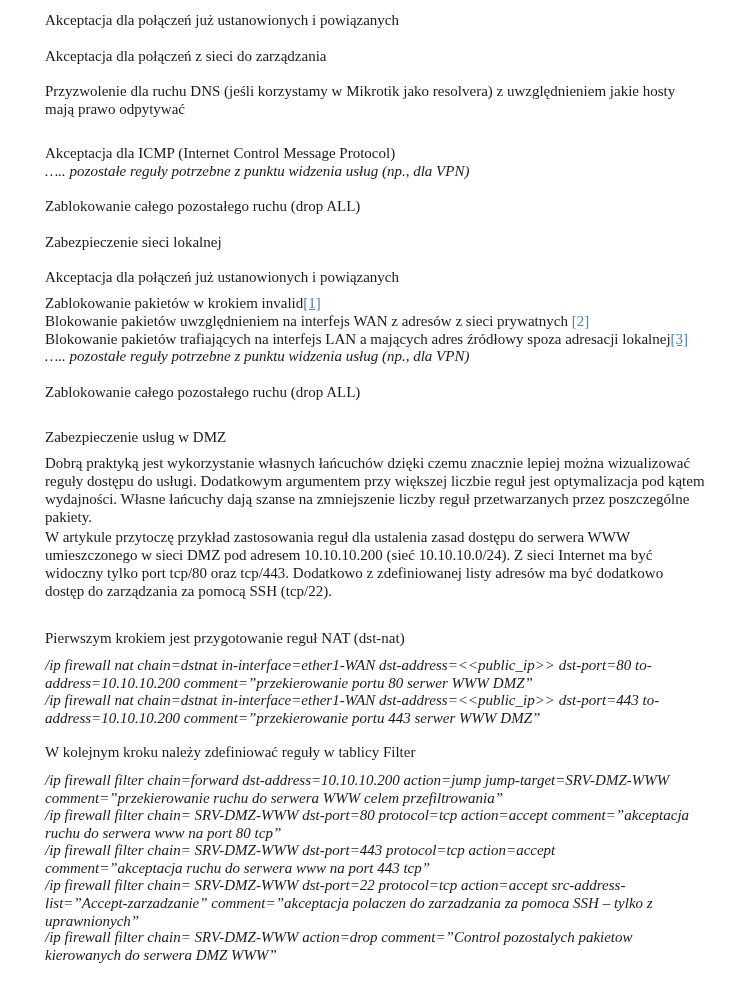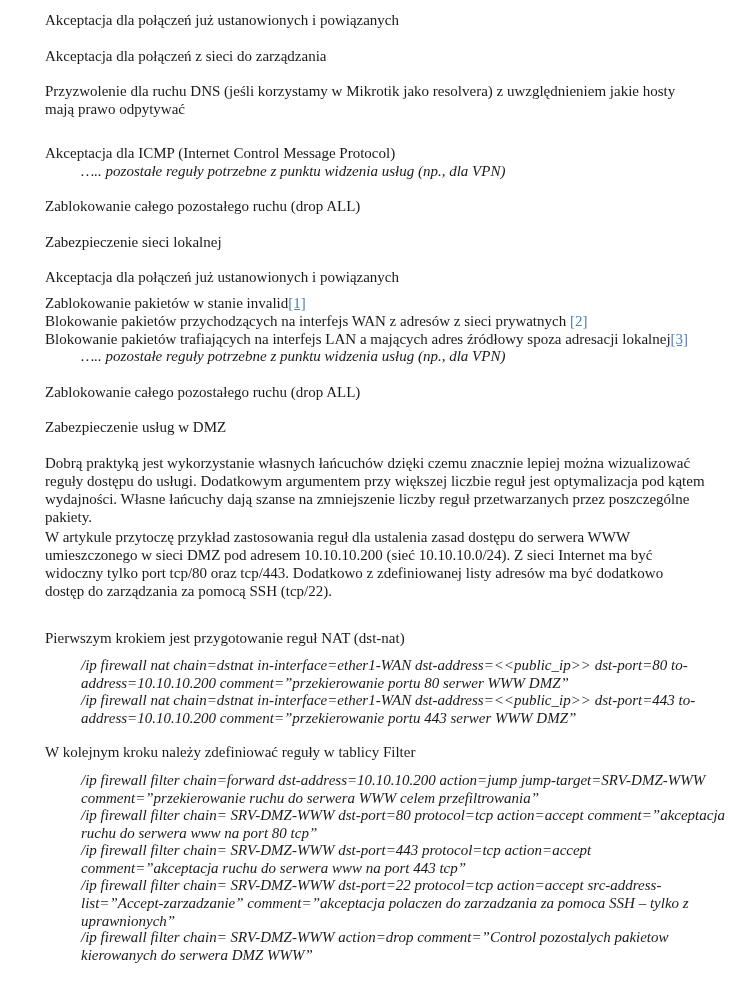--- a/index.html
+++ b/index.html
@@ -2,49 +2,49 @@
 <html><head>
 <meta charset="utf-8">
 <style>
   html, body { margin: 0; padding: 0; background: #ffffff; }
   body {
     width: 750px; height: 997px; overflow: hidden; position: relative;
     font-family: "Liberation Serif", serif; font-size: 15px; color: #1a1a1a;
   }
   .page { position: absolute; left: 45px; top: 0; width: 665px; }
   .p { position: absolute; left: 0; width: 665px; line-height: 18px; margin: 0; white-space: normal; }
-  .it { font-style: italic; margin-left: 36px; }
+  .it { font-style: italic; }
   .fn { color: #4a7fb5; text-decoration: underline; }
   .fn-plain { color: #4a7fb5; }
 </style>
 </head>
 <body>
 
 <div class="page">
   <p class="p" style="top:11px">Akceptacja dla połączeń już ustanowionych i powiązanych</p>
   <p class="p" style="top:47px">Akceptacja dla połączeń z sieci do zarządzania</p>
   <p class="p" style="top:82px; width:650px">Przyzwolenie dla ruchu DNS (jeśli korzystamy w Mikrotik jako resolvera) z uwzględnieniem jakie hosty mają prawo odpytywać</p>
   <p class="p" style="top:144px">Akceptacja dla ICMP (Internet Control Message Protocol)</p>
   <p class="p it" style="top:162px">….. pozostałe reguły potrzebne z punktu widzenia usług (np., dla VPN)</p>
   <p class="p" style="top:197px">Zablokowanie całego pozostałego ruchu (drop ALL)</p>
   <p class="p" style="top:233px">Zabezpieczenie sieci lokalnej</p>
   <p class="p" style="top:268px">Akceptacja dla połączeń już ustanowionych i powiązanych</p>
 
   <p class="p" style="top:294px">
-    <span>Zablokowanie pakietów w stanie invalid</span><span class="fn">[1]</span>
+    <span>Zablokowanie pakietów w krokiem invalid</span><span class="fn">[1]</span>
   </p>
   <p class="p" style="top:312px">
-    <span>Blokowanie pakietów przychodzących na interfejs WAN z adresów z sieci prywatnych </span><span class="fn-plain">[2]</span>
+    <span>Blokowanie pakietów uwzględnieniem na interfejs WAN z adresów z sieci prywatnych </span><span class="fn-plain">[2]</span>
   </p>
   <p class="p" style="top:330px; width:680px">
     <span>Blokowanie pakietów trafiających na interfejs LAN a mających adres źródłowy spoza adresacji lokalnej</span><span class="fn">[3]</span>
   </p>
   <p class="p it" style="top:347px">….. pozostałe reguły potrzebne z punktu widzenia usług (np., dla VPN)</p>
   <p class="p" style="top:383px">Zablokowanie całego pozostałego ruchu (drop ALL)</p>
-  <p class="p" style="top:418px">Zabezpieczenie usług w DMZ</p>
+  <p class="p" style="top:428px">Zabezpieczenie usług w DMZ</p>
   <p class="p" style="top:454px; width:660px">Dobrą praktyką jest wykorzystanie własnych łańcuchów dzięki czemu znacznie lepiej można wizualizować reguły dostępu do usługi. Dodatkowym argumentem przy większej liczbie reguł jest optymalizacja pod kątem wydajności. Własne łańcuchy dają szanse na zmniejszenie liczby reguł przetwarzanych przez poszczególne pakiety.</p>
   <p class="p" style="top:528px; width:640px">W artykule przytoczę przykład zastosowania reguł dla ustalenia zasad dostępu do serwera WWW umieszczonego w sieci DMZ pod adresem 10.10.10.200 (sieć 10.10.10.0/24). Z sieci Internet ma być widoczny tylko port tcp/80 oraz tcp/443. Dodatkowo z zdefiniowanej listy adresów ma być dodatkowo dostęp do zarządzania za pomocą SSH (tcp/22).</p>
   <p class="p" style="top:629px">Pierwszym krokiem jest przygotowanie reguł NAT (dst-nat)</p>
 
   <p class="p it" style="top:656px; width:630px">/ip firewall nat chain=dstnat in-interface=ether1-WAN dst-address=&lt;&lt;public_ip&gt;&gt; dst-port=80 to-address=10.10.10.200 comment=”przekierowanie portu 80 serwer WWW DMZ”</p>
   <p class="p it" style="top:691px; width:630px">/ip firewall nat chain=dstnat in-interface=ether1-WAN dst-address=&lt;&lt;public_ip&gt;&gt; dst-port=443 to-address=10.10.10.200 comment=”przekierowanie portu 443 serwer WWW DMZ”</p>
   <p class="p" style="top:743px">W kolejnym kroku należy zdefiniować reguły w tablicy Filter</p>
 
   <p class="p it" style="top:771px; width:640px">/ip firewall filter chain=forward dst-address=10.10.10.200 action=jump jump-target=SRV-DMZ-WWW comment=”przekierowanie ruchu do serwera WWW celem przefiltrowania”</p>
   <p class="p it" style="top:806px; width:660px">/ip firewall filter chain= SRV-DMZ-WWW dst-port=80 protocol=tcp action=accept comment=”akceptacja ruchu do serwera www na port 80 tcp”</p>

